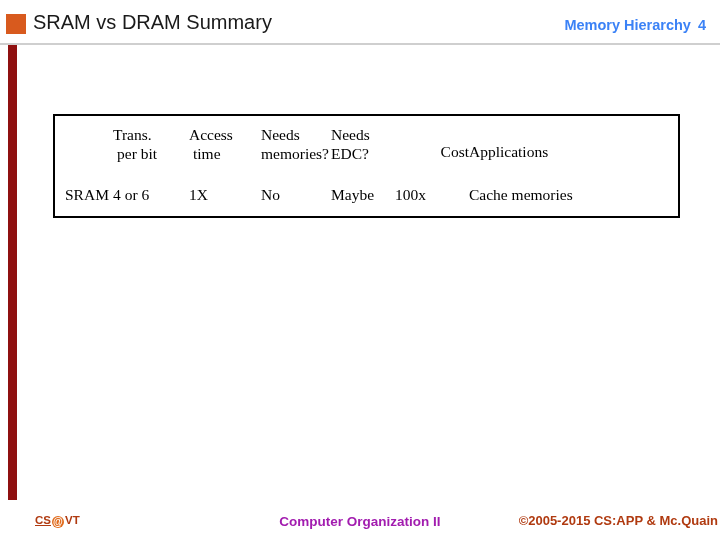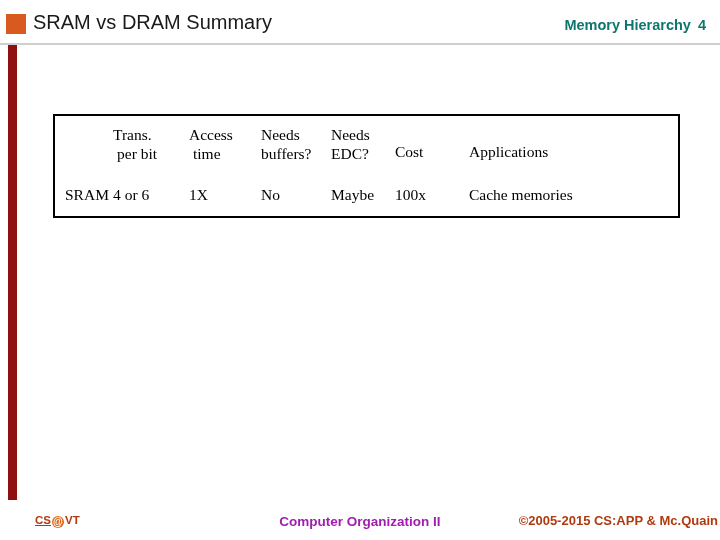--- a/index.html
+++ b/index.html
@@ -38,21 +38,21 @@
     font-size: 20px;
     color: #1a1a1a;
     font-family: "Liberation Sans", sans-serif;
     white-space: nowrap;
   }
   .header-right {
     position: absolute;
     right: 14px;
     top: 17px;
     font-size: 14.5px;
-    color: #0f766e;
+    color: #3b82f6;
     font-weight: bold;
     white-space: nowrap;
     margin-left: 8px;
   }
   .header-right .slide-num {
     margin-left: 7px;
   }
   .header-rule {
     position: absolute;
     left: 0;
@@ -187,28 +187,28 @@
         <th class="col-trans">
           <span>Trans.</span>
           <span class="hdr-line2">per bit</span>
         </th>
         <th class="col-access">
           <span>Access</span>
           <span class="hdr-line2">time</span>
         </th>
         <th class="col-refr">
           <span class="hdr-nowrap">Needs</span>
-          <span class="hdr-nowrap" style="display:block;">buffers?</span>
+          <span class="hdr-nowrap" style="display:block;">memories?</span>
         </th>
         <th class="col-edc">
           <span>Needs</span>
           <span style="display:block;">EDC?</span>
         </th>
         <th class="col-cost">
-          <span style="display:block; padding-top:17px;">Cost</span>
+          <span style="display:block; padding-top:17px;text-align:right;">Cost</span>
         </th>
         <th class="col-app">
           <span style="display:block; padding-top:17px;">Applications</span>
         </th>
       </tr>
     </thead>
     <tbody>
       <tr>
         <td class="col-label">SRAM</td>
         <td>4 or 6</td>

